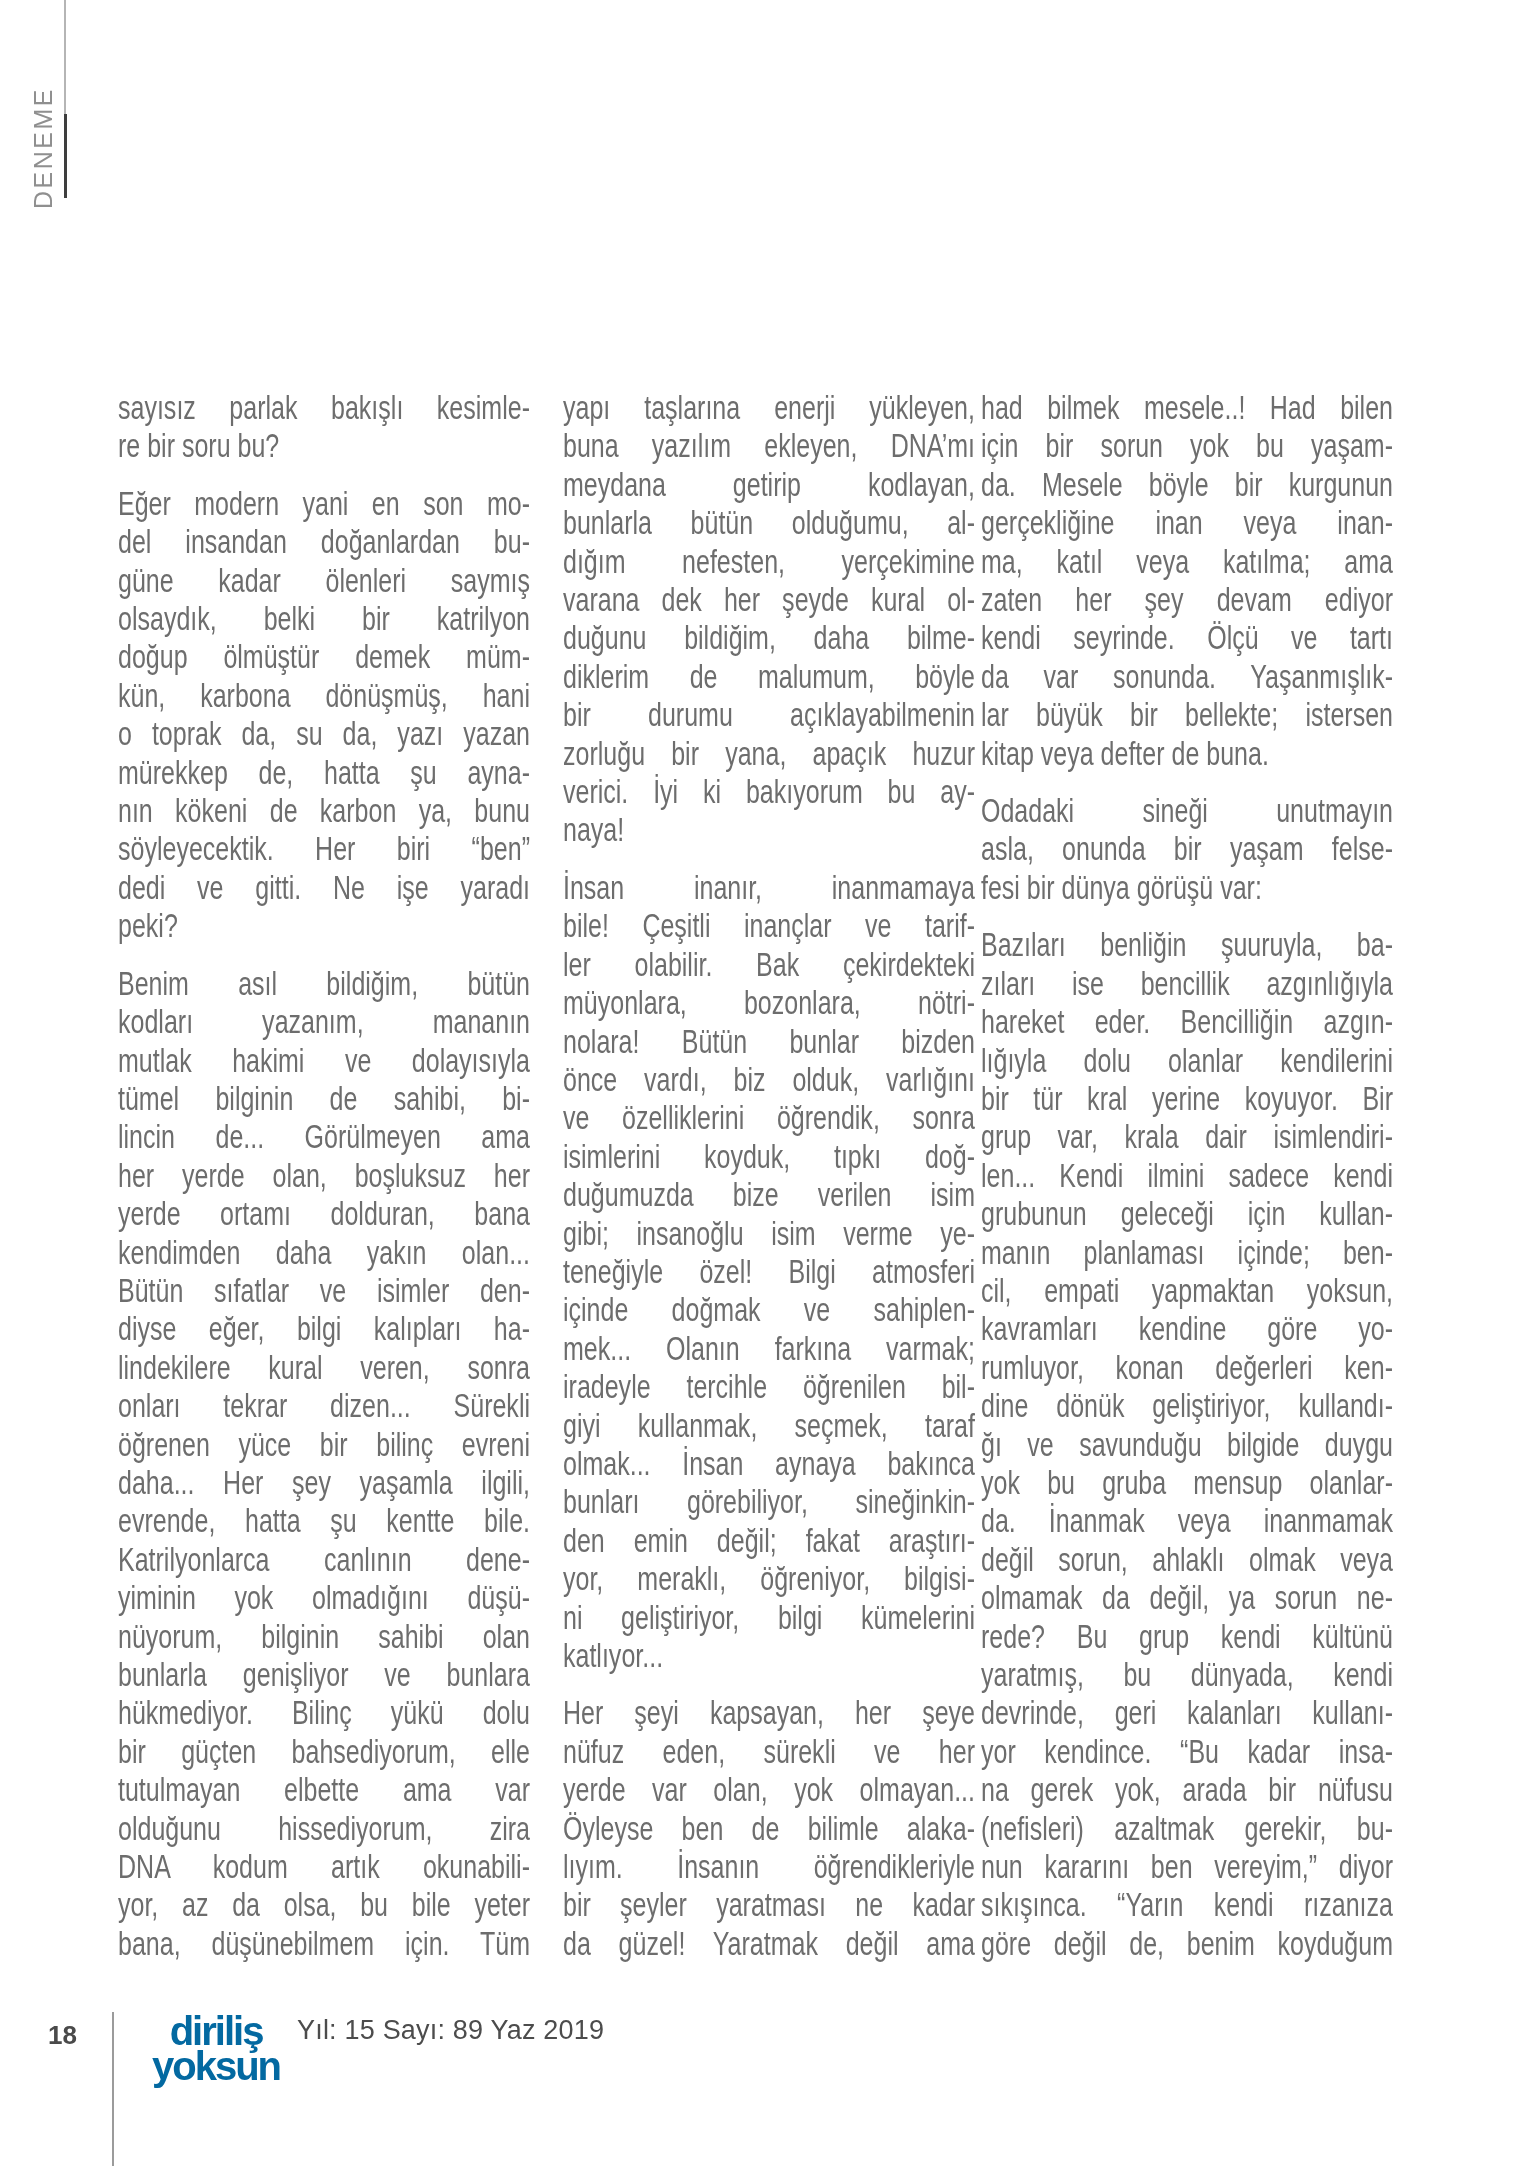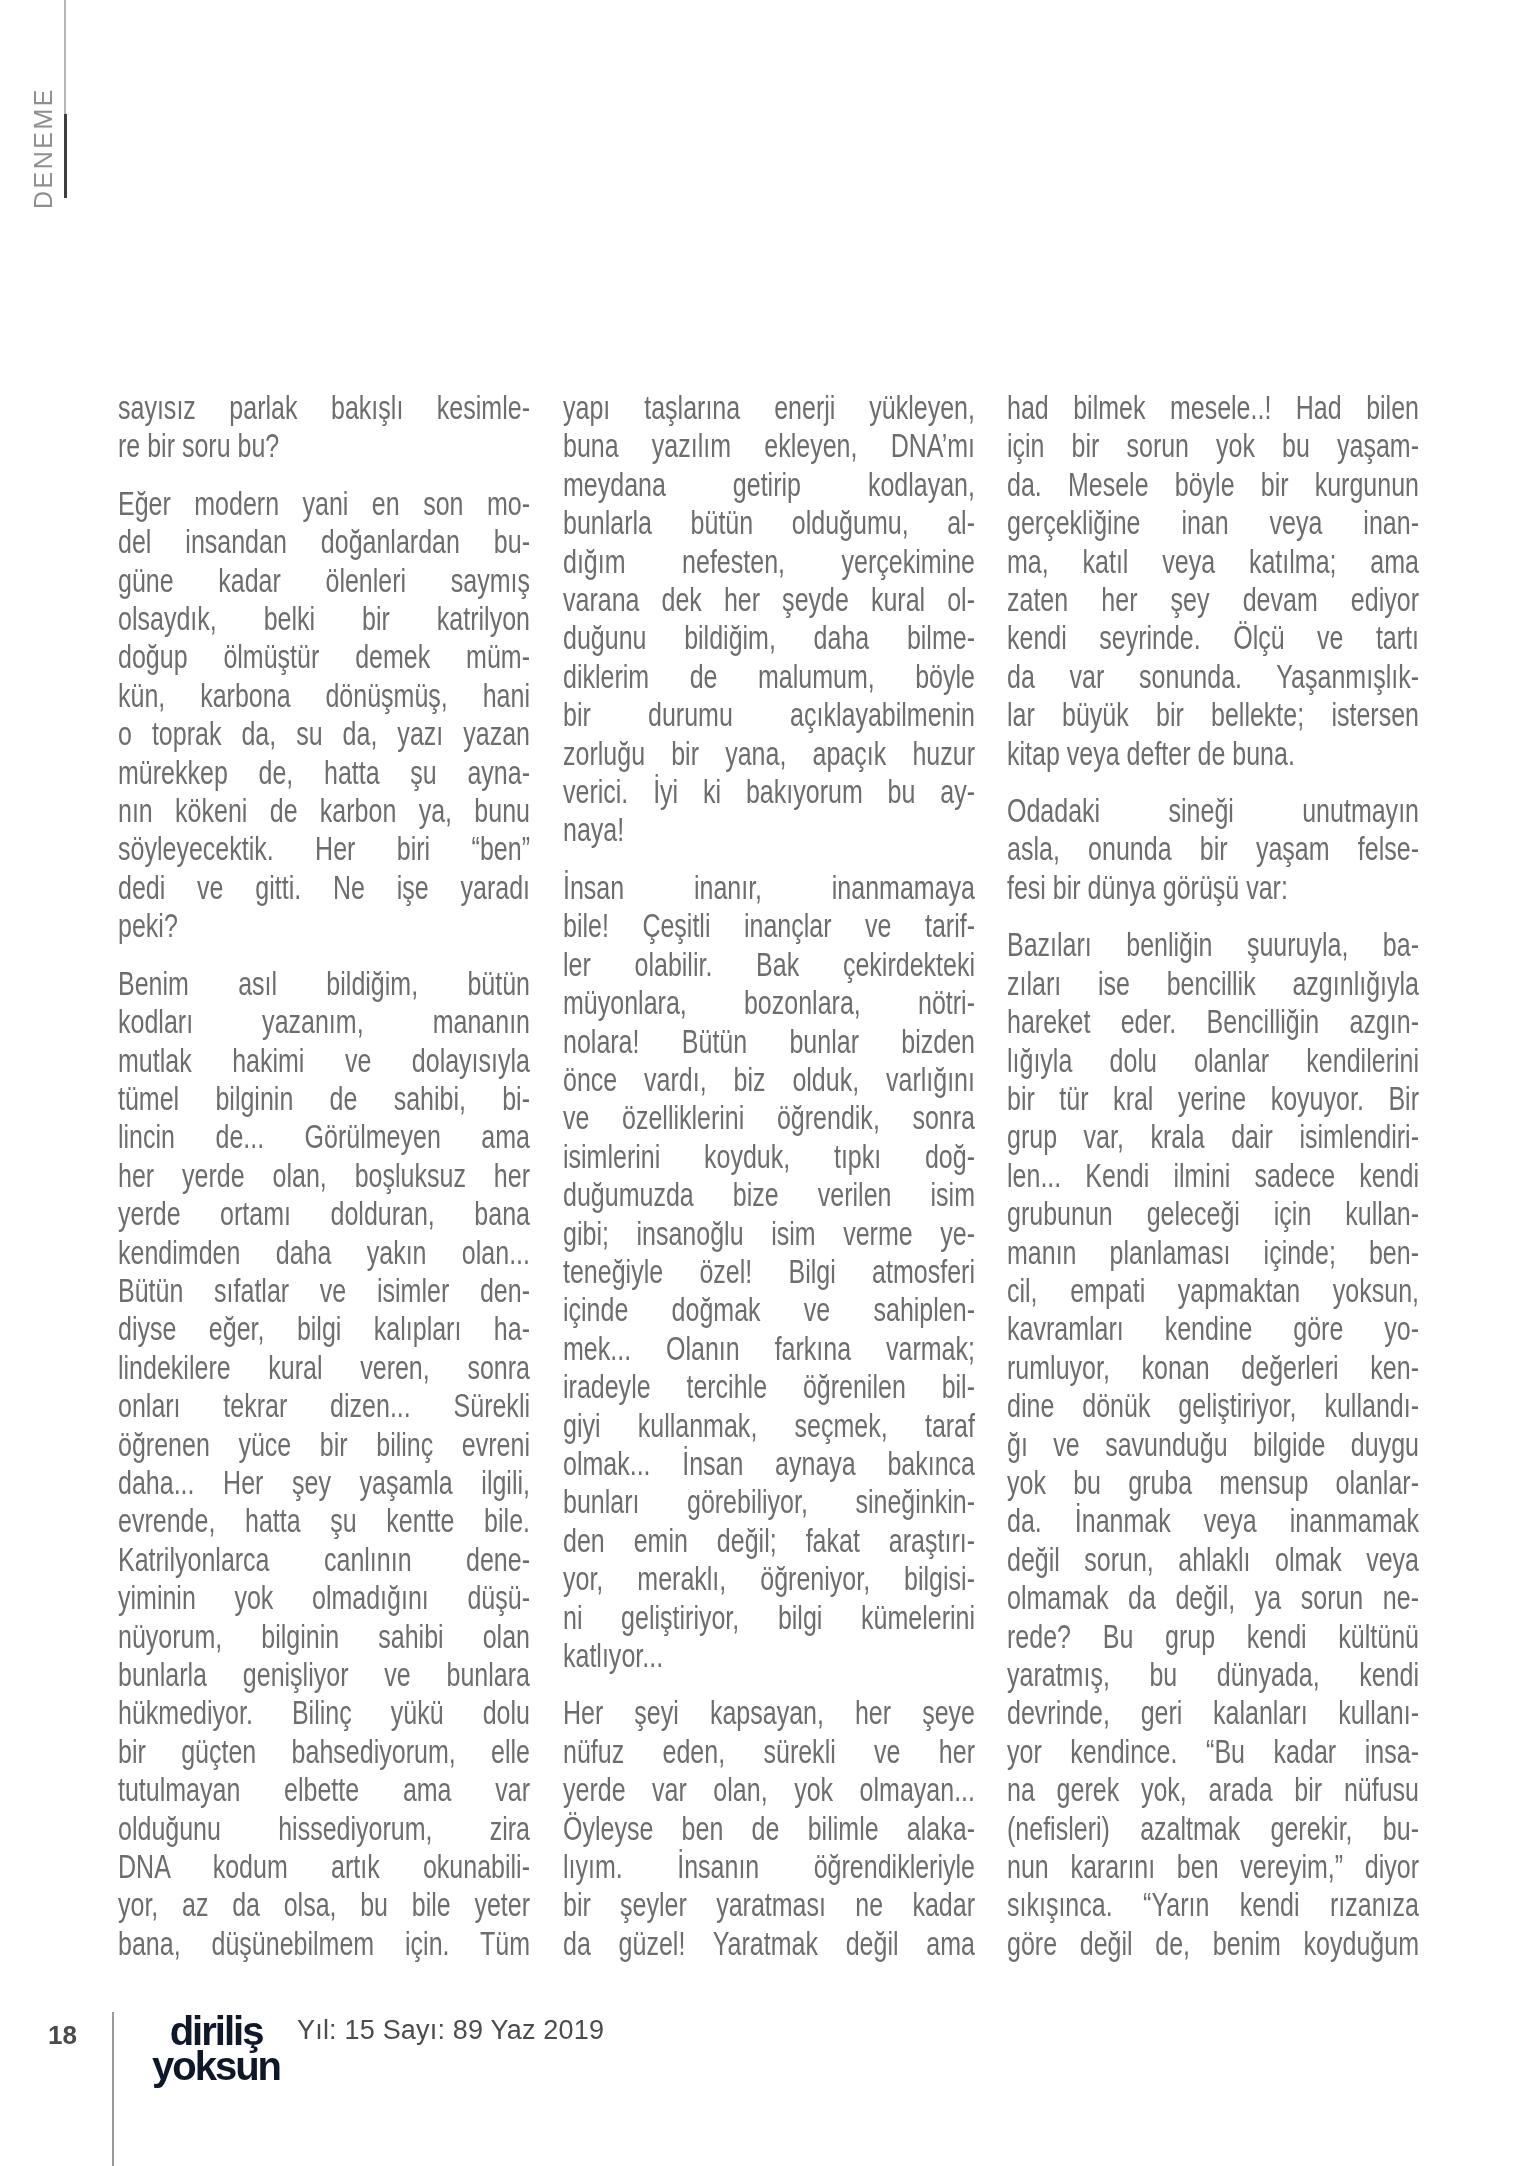--- a/index.html
+++ b/index.html
@@ -50,34 +50,34 @@
   }
   .para { margin: 0 0 19px 0; }
   .para:last-child { margin-bottom: 0; }
   .line {
     text-align: justify;
     text-align-last: justify;
   }
   .line.end { text-align-last: left; }
   .col-1 { left: 118px; }
   .col-2 { left: 563px; }
-  .col-3 { left: 1007px; }
+  .col-3 { left: 981px; }
 
   
   .page-number {
     position: absolute; left: 48px; top: 2020px;
     font-size: 26px; font-weight: 600; color: #4a4a4a;
   }
   .footer-rule {
     position: absolute; left: 112px; top: 2012px;
     width: 2px; height: 154px; background: #9b9b9b;
   }
   .logo {
     position: absolute; left: 152px; top: 2014px;
-    font-weight: 700; color: #0f172a;
+    font-weight: 700; color: #0369a1;
     font-size: 40px; line-height: 35px; letter-spacing: -2px;
     text-align: center;
   }
   .issue-info {
     position: absolute; left: 297px; top: 2015px;
     font-size: 27px; color: #4c4c4c; letter-spacing: 0.2px;
   }
 </style>
 </head>
 <body>

